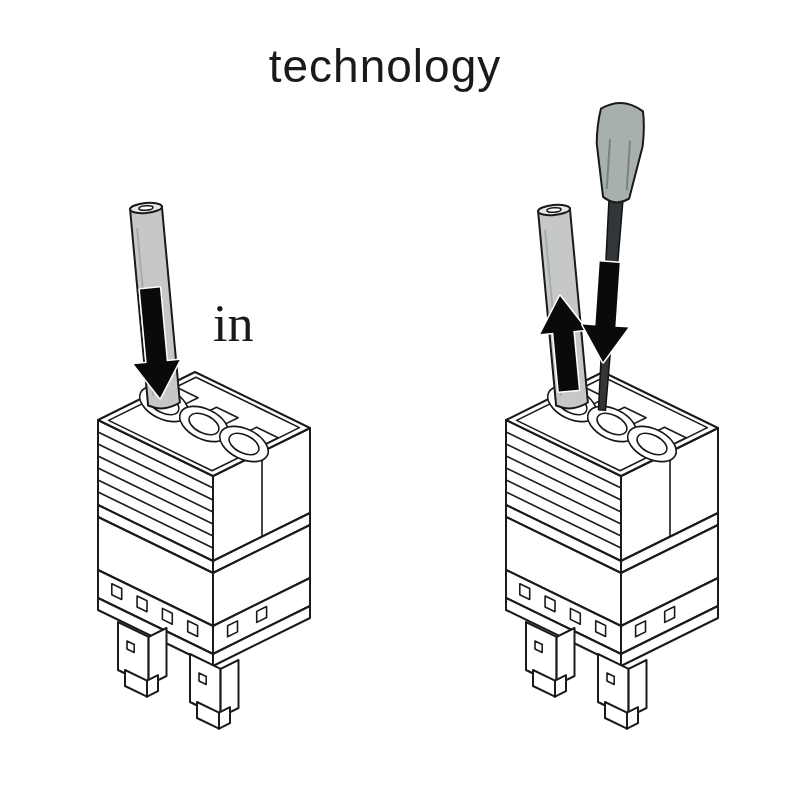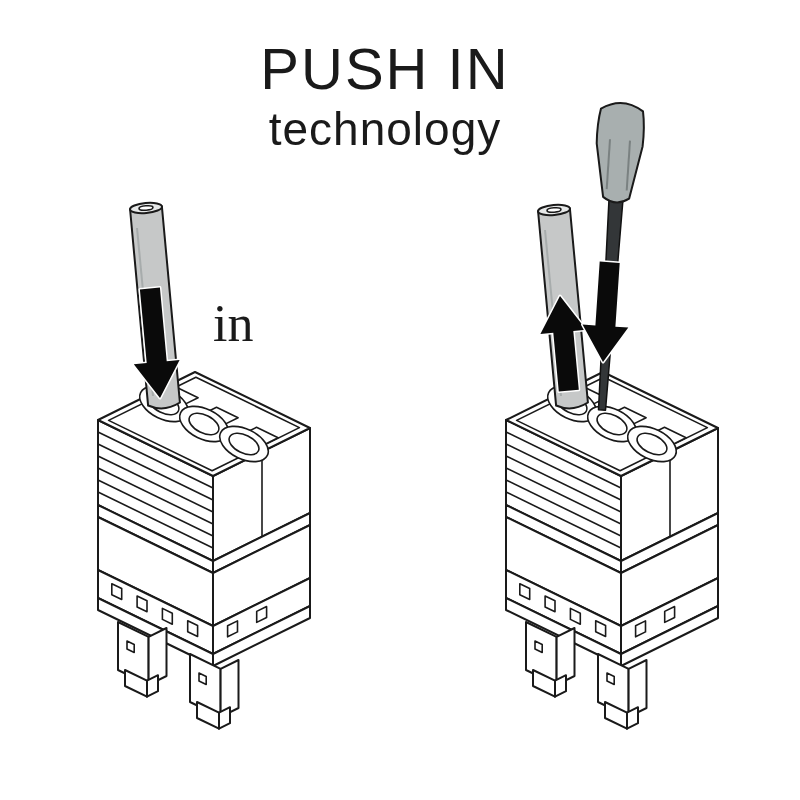--- a/index.html
+++ b/index.html
@@ -30,21 +30,20 @@
   .handle{fill:var(--handle-fill);stroke:var(--line);stroke-width:2;stroke-linejoin:round;}
   .grip{fill:none;stroke:#7a8181;stroke-width:2;}
   .shaft{fill:var(--shaft-fill);stroke:#111;stroke-width:1.5;stroke-linejoin:round;}
 </style>
 </head>
 <body>
 
 <div class="stage">
 
   <div class="title">
-    <div class="title-main">PUSH IN</div>
     <div class="title-sub">technology</div>
   </div>
 
   <div class="fig-label fig-label-in">in</div>
 
   <svg class="art" width="800" height="800" viewBox="0 0 800 800">
     <defs>
       <g id="connector">
 
         <polygon class="face" points="98,420 213,476 213,561 98,505"></polygon>

